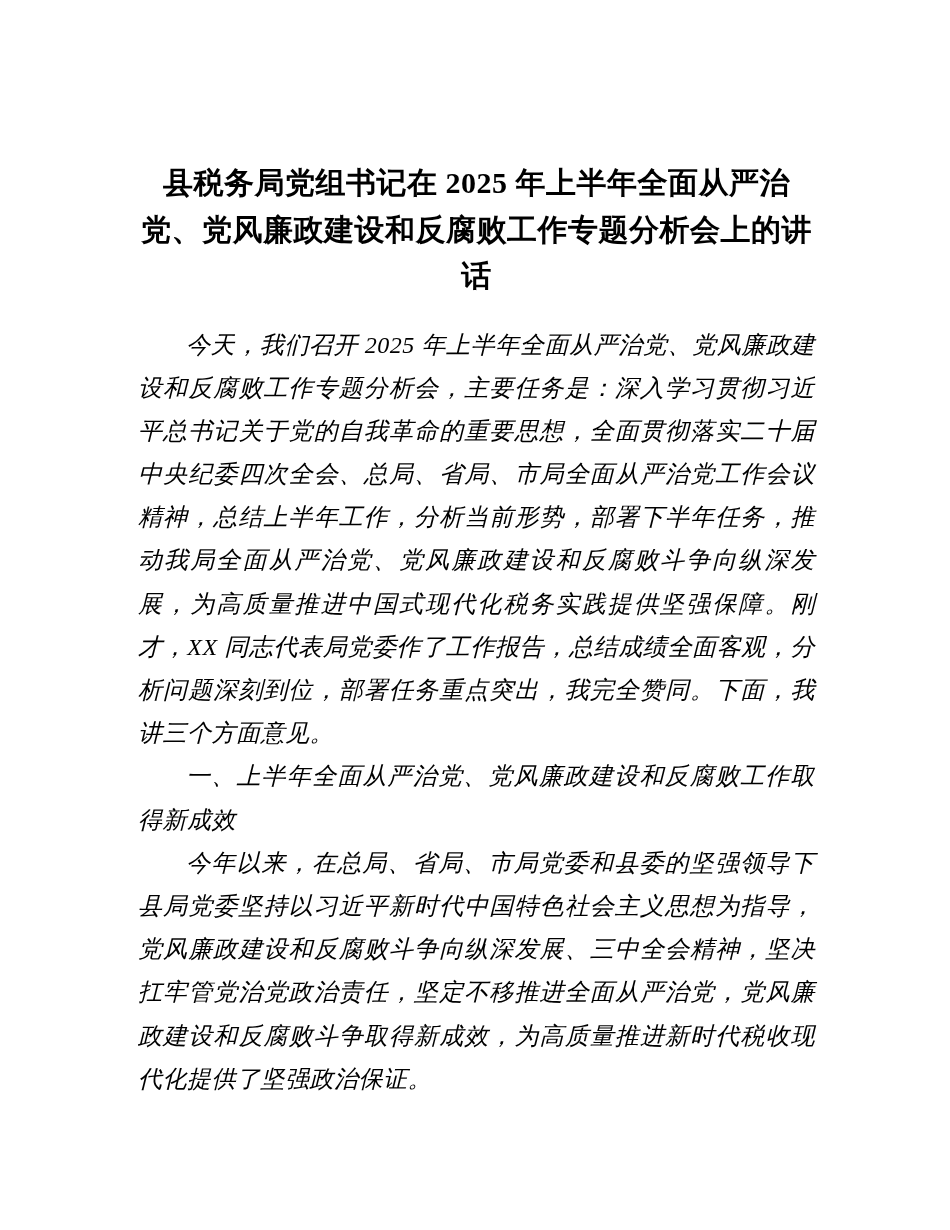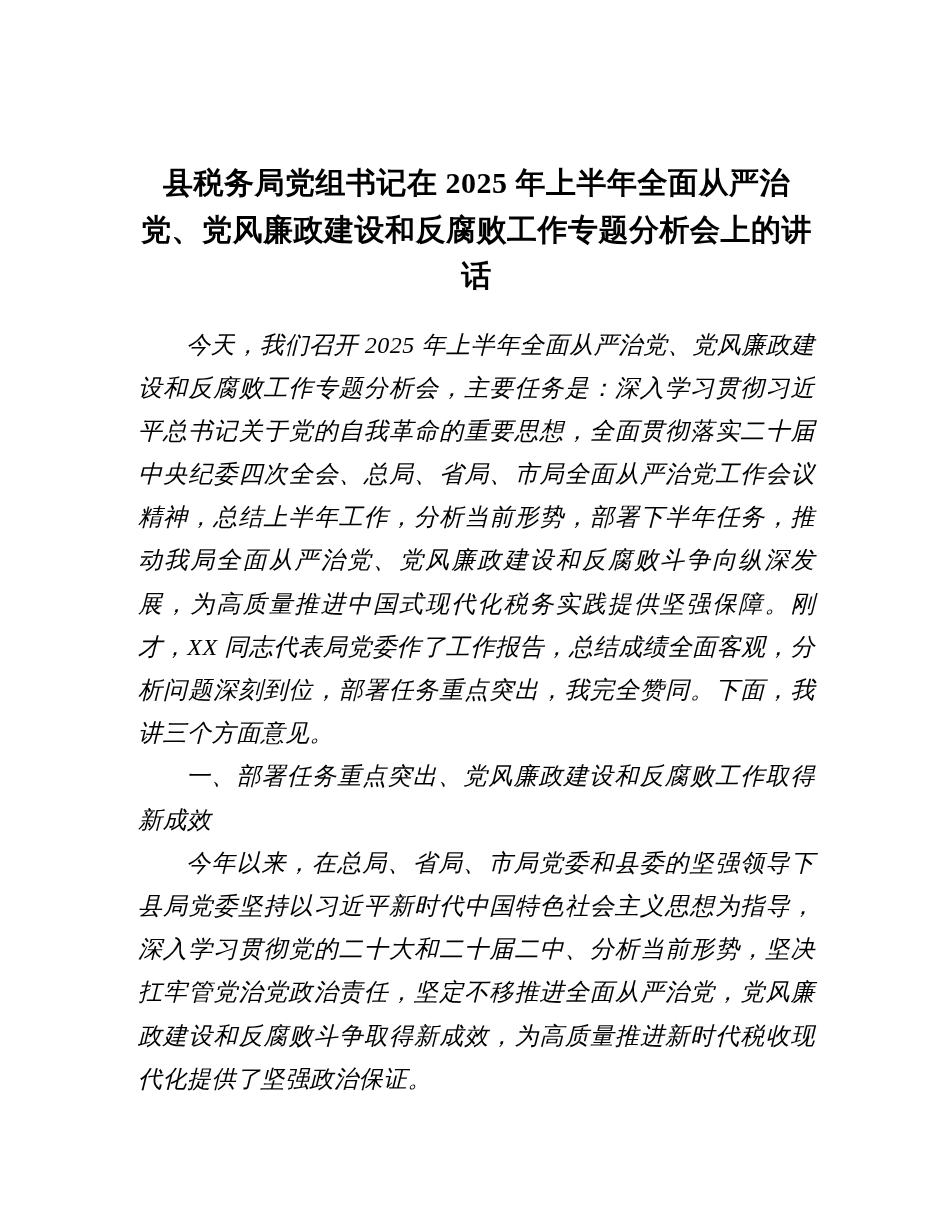--- a/index.html
+++ b/index.html
@@ -39,16 +39,16 @@
     font-style: italic;
   }
 </style>
 </head>
 <body>
 
 <div class="page">
   <h1 class="doc-title">县税务局党组书记在 2025 年上半年全面从严治党、党风廉政建设和反腐败工作专题分析会上的讲话</h1>
   <div class="doc-body">
     <p>今天，我们召开 2025 年上半年全面从严治党、党风廉政建设和反腐败工作专题分析会，主要任务是：深入学习贯彻习近平总书记关于党的自我革命的重要思想，全面贯彻落实二十届中央纪委四次全会、总局、省局、市局全面从严治党工作会议精神，总结上半年工作，分析当前形势，部署下半年任务，推动我局全面从严治党、党风廉政建设和反腐败斗争向纵深发展，为高质量推进中国式现代化税务实践提供坚强保障。刚才，XX 同志代表局党委作了工作报告，总结成绩全面客观，分析问题深刻到位，部署任务重点突出，我完全赞同。下面，我讲三个方面意见。</p>
-    <p>一、部署任务重点突出、党风廉政建设和反腐败工作取得新成效</p>
-    <p>今年以来，在总局、省局、市局党委和县委的坚强领导下县局党委坚持以习近平新时代中国特色社会主义思想为指导，深入学习贯彻党的二十大和二十届二中、分析当前形势，坚决扛牢管党治党政治责任，坚定不移推进全面从严治党，党风廉政建设和反腐败斗争取得新成效，为高质量推进新时代税收现代化提供了坚强政治保证。</p>
+    <p>一、上半年全面从严治党、党风廉政建设和反腐败工作取得新成效</p>
+    <p>今年以来，在总局、省局、市局党委和县委的坚强领导下县局党委坚持以习近平新时代中国特色社会主义思想为指导，党风廉政建设和反腐败斗争向纵深发展、三中全会精神，坚决扛牢管党治党政治责任，坚定不移推进全面从严治党，党风廉政建设和反腐败斗争取得新成效，为高质量推进新时代税收现代化提供了坚强政治保证。</p>
   </div>
 </div>
 
 </body></html>

